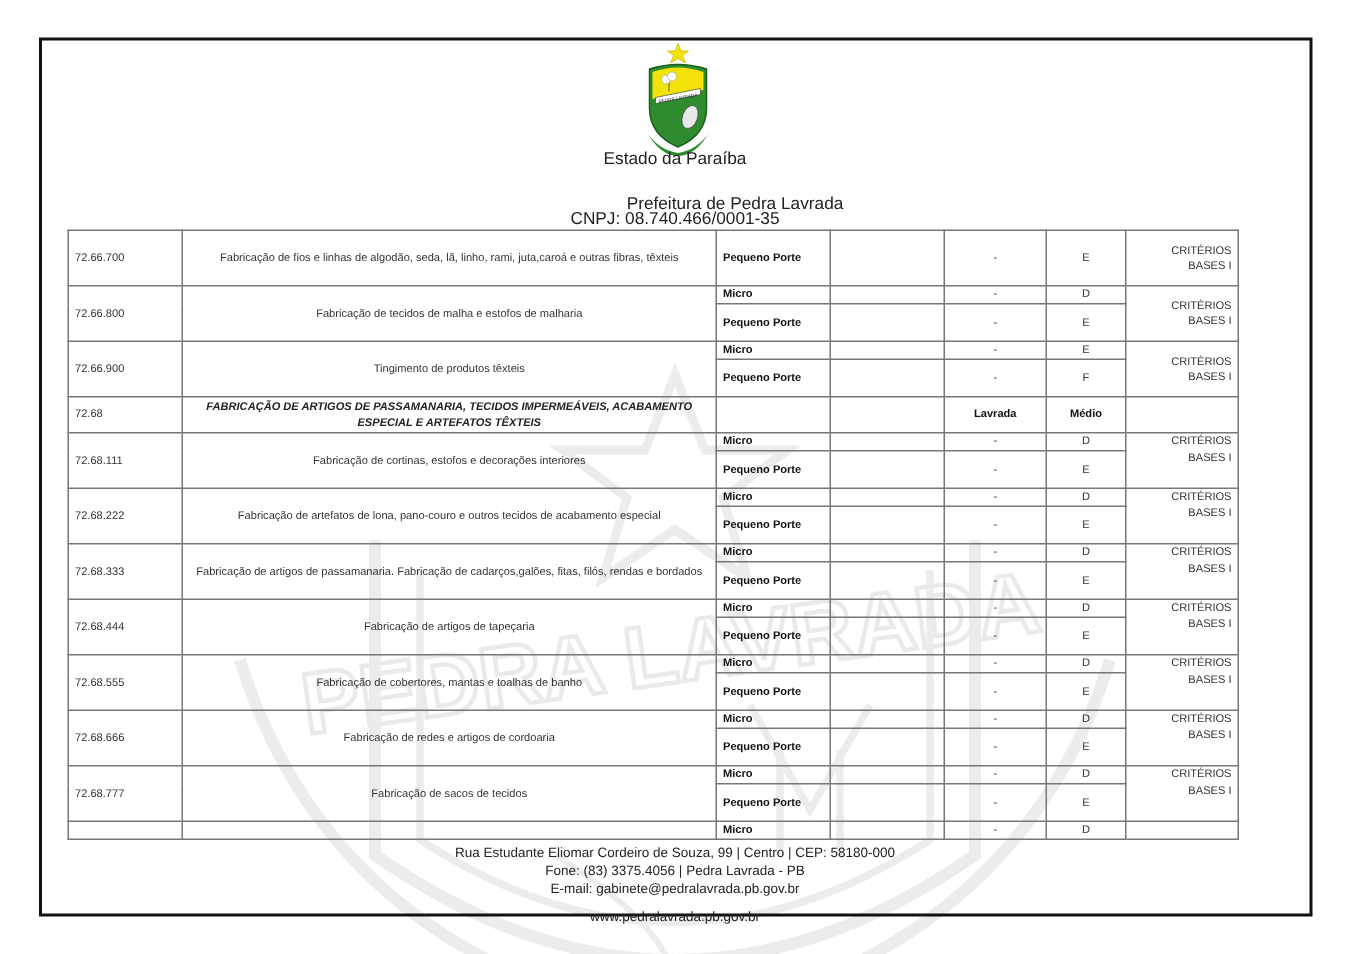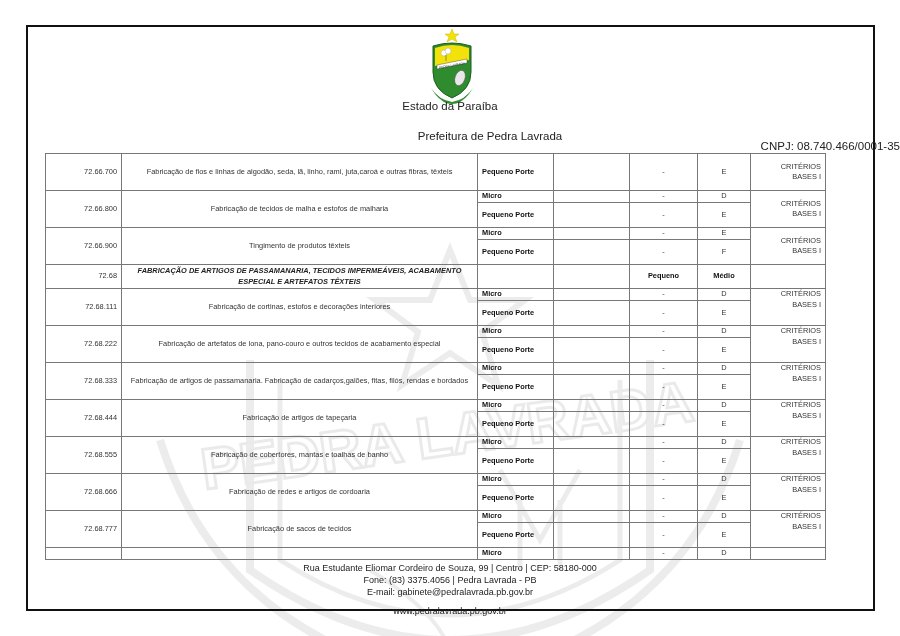--- a/index.html
+++ b/index.html
@@ -3,21 +3,21 @@
 <meta charset="utf-8">
 <style>
   html, body { margin:0; padding:0; background:#ffffff; }
   body { width:900px; height:636px; position:relative; overflow:hidden; font-family:"Liberation Sans", sans-serif; color:#222; }
   .frame { position:absolute; left:26px; top:25px; width:849px; height:586px; border:2px solid #111; box-sizing:border-box; }
   .watermark { position:absolute; left:120px; top:240px; width:660px; height:440px; pointer-events:none; opacity:0.13; }
   .logo { position:absolute; left:427px; top:28px; width:50px; height:80px; }
   .header { position:absolute; left:0; width:900px; text-align:center; font-size:11.5px; color:#222; line-height:13px; }
   table.main { position:absolute; left:45px; top:153px; width:780px; border-collapse:collapse; table-layout:fixed; font-size:7.4px; }
   table.main td { border:1px solid #777; padding:0 4px; vertical-align:middle; line-height:10.5px; }
-  .code { text-align:right; color:#333; }
+  .code { text-align:left; color:#333; }
   .desc { text-align:center; color:#333; }
   .porte { text-align:left; font-weight:bold; color:#111; }
   .cent { text-align:center; color:#333; }
   .crit { text-align:right; color:#333; }
   .headrow td { font-weight:bold; }
   .headrow .hdesc { text-align:center;font-style:italic; }
   .footer { position:absolute; left:0; width:900px; text-align:center; font-size:9px; color:#222; line-height:11.5px; }
 </style>
 </head>
 <body>
@@ -42,21 +42,21 @@
   <circle cx="21" cy="23" r="3" fill="#fff" stroke="#999" stroke-width="0.4"></circle>
   <line x1="19" y1="27" x2="19" y2="33" stroke="#555" stroke-width="0.6"></line>
   <path d="M10 37 L40 31 L40 35 L10 41 Z" fill="#ffffff" stroke="#333" stroke-width="0.4"></path>
   <text x="25" y="38.5" text-anchor="middle" font-size="3.2" font-family="Liberation Sans, sans-serif" fill="#333" transform="rotate(-10 25 37)">PEDRA LAVRADA</text>
   <ellipse cx="33" cy="50" rx="5" ry="8" fill="#e8e8e8" stroke="#555" stroke-width="0.6" transform="rotate(20 33 50)"></ellipse>
   <path d="M4 60 Q12 72 25 74 Q38 72 46 60 L42 66 Q34 76 25 76 Q16 76 8 66 Z" fill="#2e8b2e"></path>
 </svg>
 
 <div class="header" style="top:100px;">Estado da Paraíba</div>
 <div class="header" style="top:130px;padding-left:40px;">Prefeitura de Pedra Lavrada</div>
-<div class="header" style="top:140px;text-align:right;">CNPJ: 08.740.466/0001-35</div>
+<div class="header" style="top:140px;">CNPJ: 08.740.466/0001-35</div>
 
 <table class="main">
   <colgroup>
     <col style="width:76px">
       <col style="width:356px">
       <col style="width:76px">
       <col style="width:76px">
       <col style="width:68px">
       <col style="width:53px">
       <col style="width:75px">
@@ -103,21 +103,21 @@
       <td class="cent"></td>
       <td class="cent">-</td>
       <td class="cent">F</td>
     </tr>
 
     <tr class="headrow" style="height:24px">
       <td class="code" style="font-weight:normal">72.68</td>
       <td class="hdesc">FABRICAÇÃO DE ARTIGOS DE PASSAMANARIA, TECIDOS IMPERMEÁVEIS, ACABAMENTO ESPECIAL E ARTEFATOS TÊXTEIS</td>
       <td></td>
       <td></td>
-      <td class="cent" style="font-weight:bold;color:#111">Pequeno</td>
+      <td class="cent" style="font-weight:bold;color:#111">Lavrada</td>
       <td class="cent" style="font-weight:bold;color:#111">Médio</td>
       <td></td>
     </tr>
 
     <tr style="height:12px">
       <td class="code" rowspan="2">72.68.111</td>
       <td class="desc" rowspan="2">Fabricação de cortinas, estofos e decorações interiores</td>
       <td class="porte">Micro</td>
       <td></td>
       <td class="cent">-</td>

